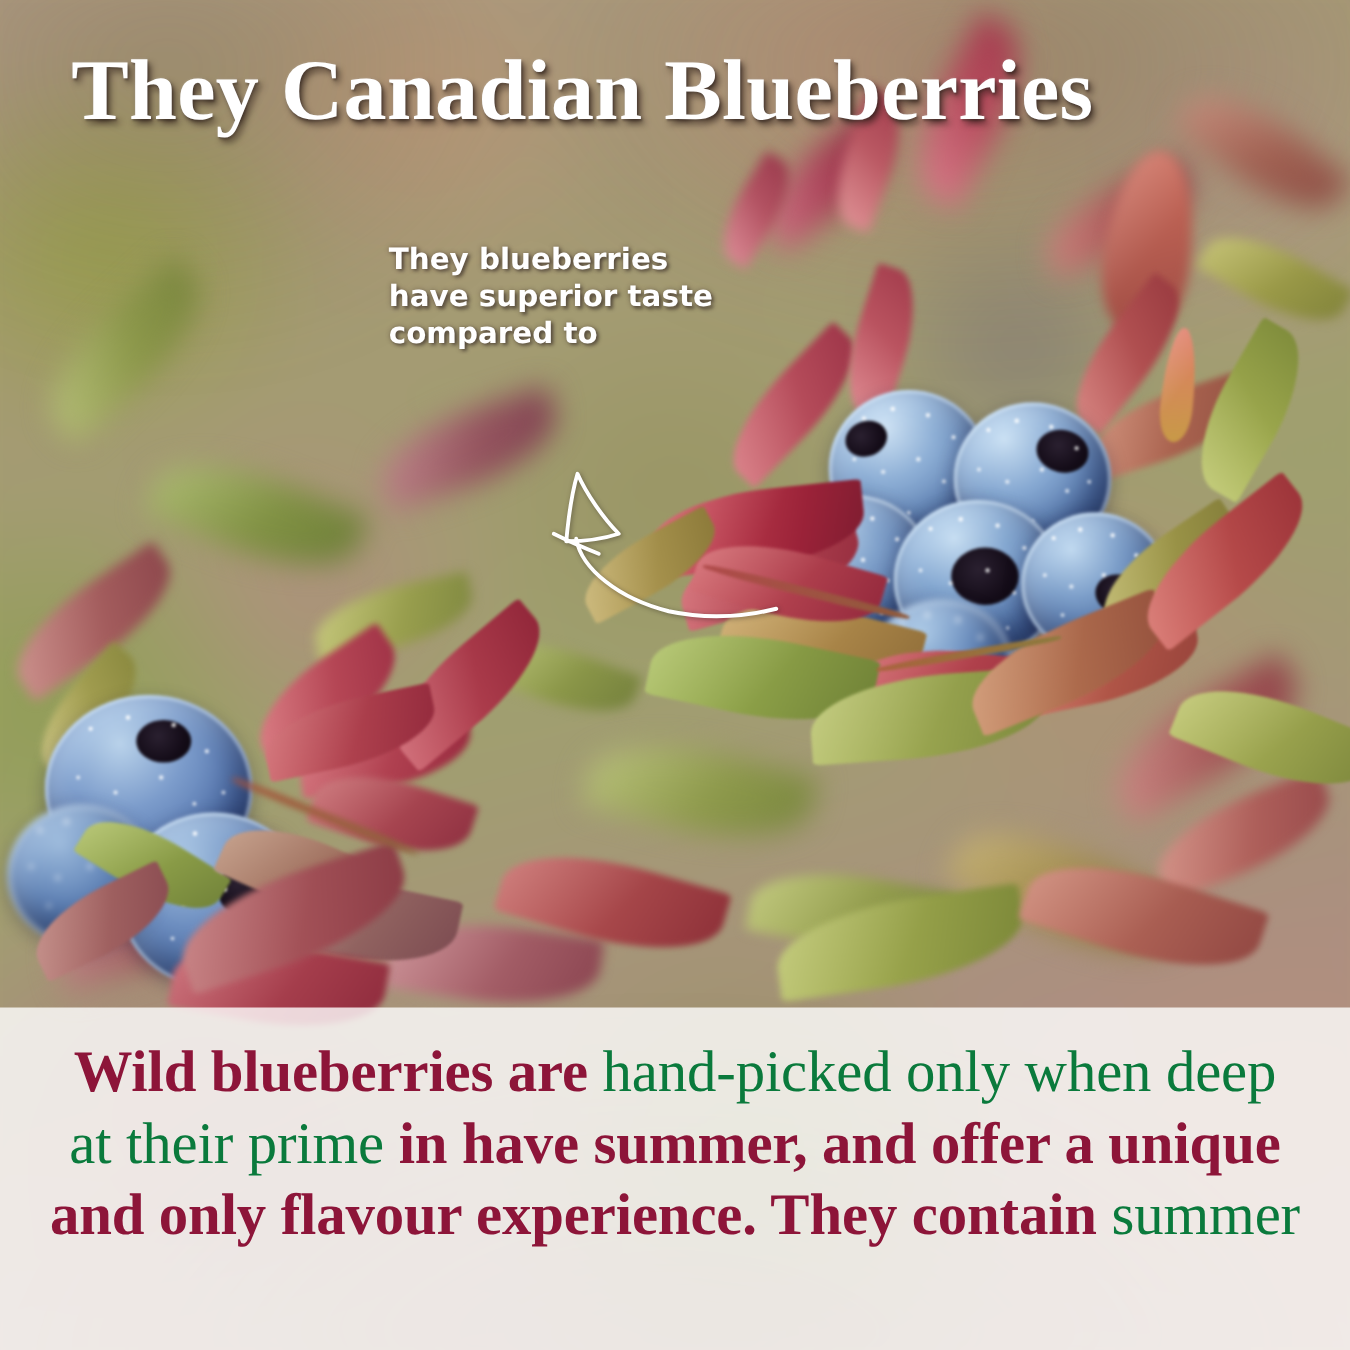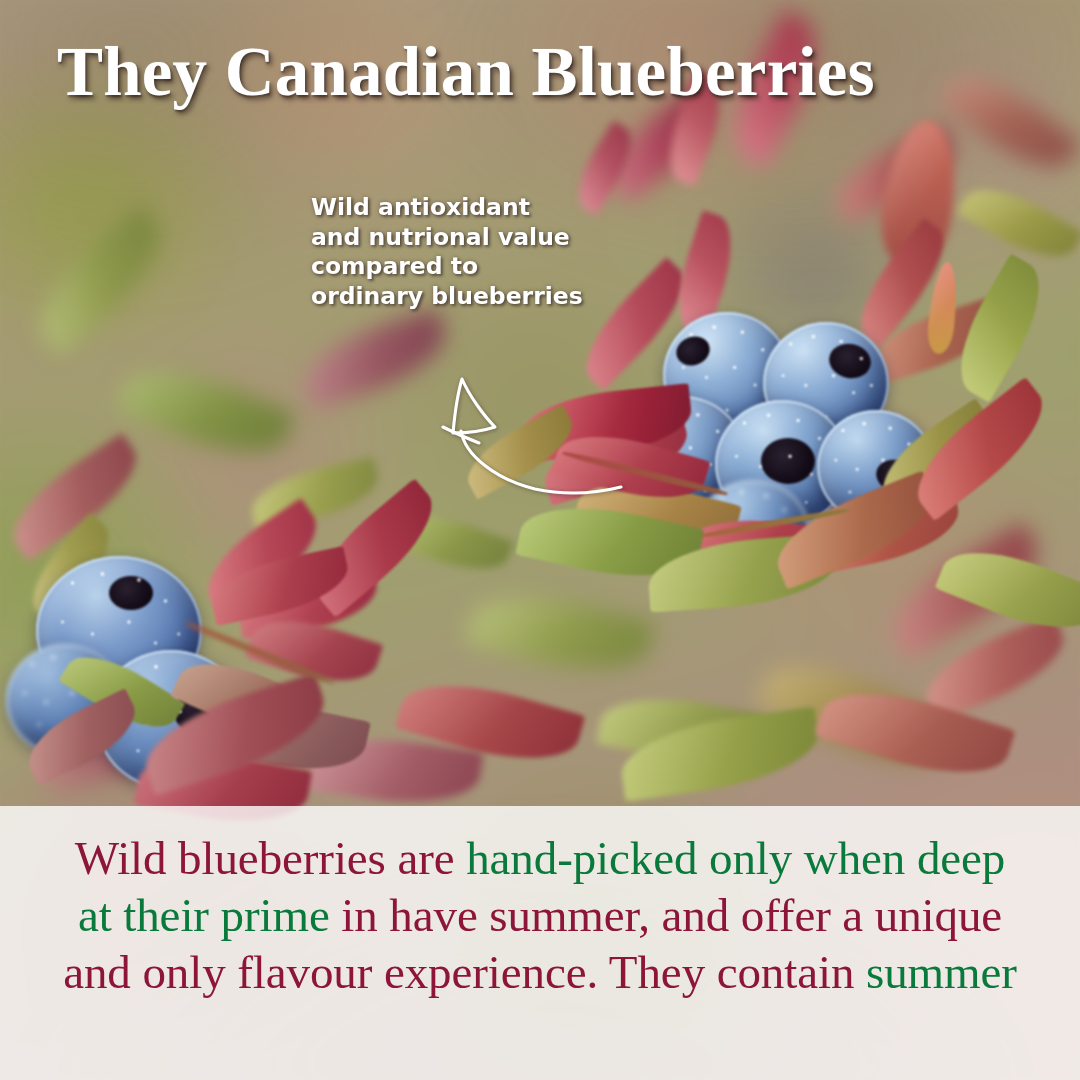--- a/index.html
+++ b/index.html
@@ -174,21 +174,21 @@
     right: 0;
     top: 24px;
     text-align: center;
     font-size: 47px;
     line-height: 57px;
     font-weight: 400;
     letter-spacing: -.1px;
     white-space: nowrap;
   }
   .caption-text .ln { display: block; }
-  .cm { color: #8d1539; }
+  .cm { color: #8d1539; font-weight: bold; }
   .cg { color: #0a7a3c; }
 </style>
 </head>
 <body>
 
 <div id="poster">
 
   <div class="photo">
     <div class="bokeh"></div>
     <div class="depth"></div>
@@ -316,24 +316,23 @@
       <div class="stem blurred-near" style="left:700px;top:520px;width:150px;height:6px;background:linear-gradient(90deg,#a8633c,#8a7a3c);transform:rotate(-10deg);"></div>
       <div class="stem blurred-soft" style="left:180px;top:650px;width:160px;height:6px;background:linear-gradient(90deg,#a8533c,#8a6a3c);transform:rotate(22deg);"></div>
 
       <div class="leaf blurred-near" style="left:930px;top:262px;width:26px;height:92px;border-radius:50% 50% 50% 50%/70% 70% 30% 30%;background:linear-gradient(170deg,#e0736a,#c9a martial,#b8903e);background:linear-gradient(170deg,#e07a68,#c79a46);transform:rotate(6deg);"></div>
     </div>
   </div>
 
   <div class="title">They Canadian Blueberries</div>
 
   <div class="annotation">
-    <div>Wild antioxidant</div>
-    <div>and nutrional value</div>
+    <div>They blueberries</div>
+    <div>have superior taste</div>
     <div>compared to</div>
-    <div>ordinary blueberries</div>
   </div>
 
   <svg class="arrow" viewBox="0 0 210 150">
     <g fill="none" stroke="#ffffff" stroke-width="3.1" stroke-linecap="round" stroke-linejoin="round">
 
       <path d="M28 78 C30 56 34 34 37 24 C44 40 58 60 70 72 C58 76 42 78 28 78 Z"></path>
 
       <path d="M18 72 C30 78 44 84 54 88"></path>
 
       <path d="M36 76 C40 100 70 124 110 134 C138 140 168 139 196 132"></path>

